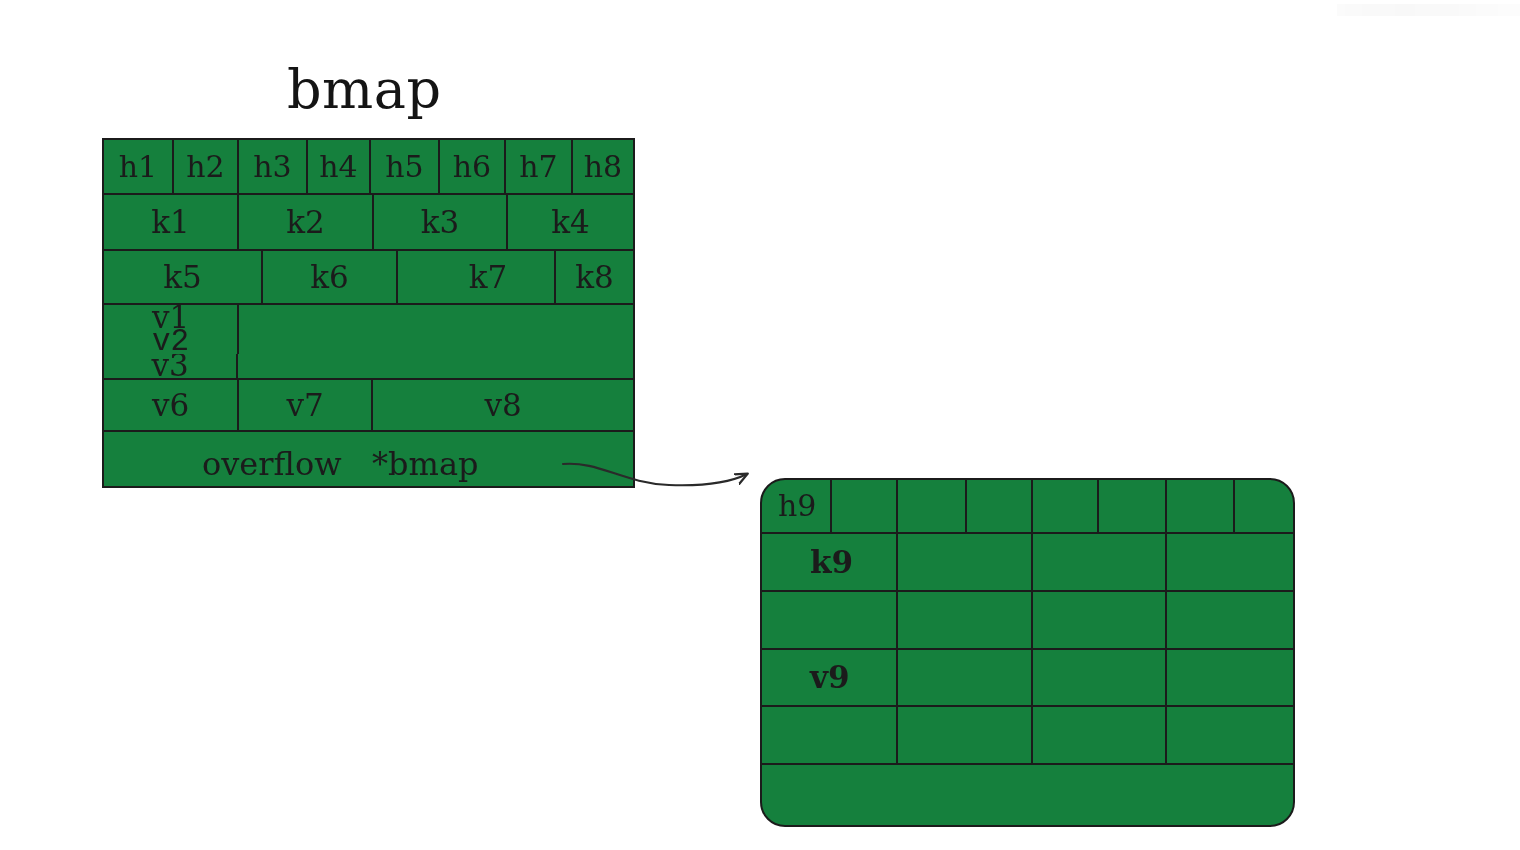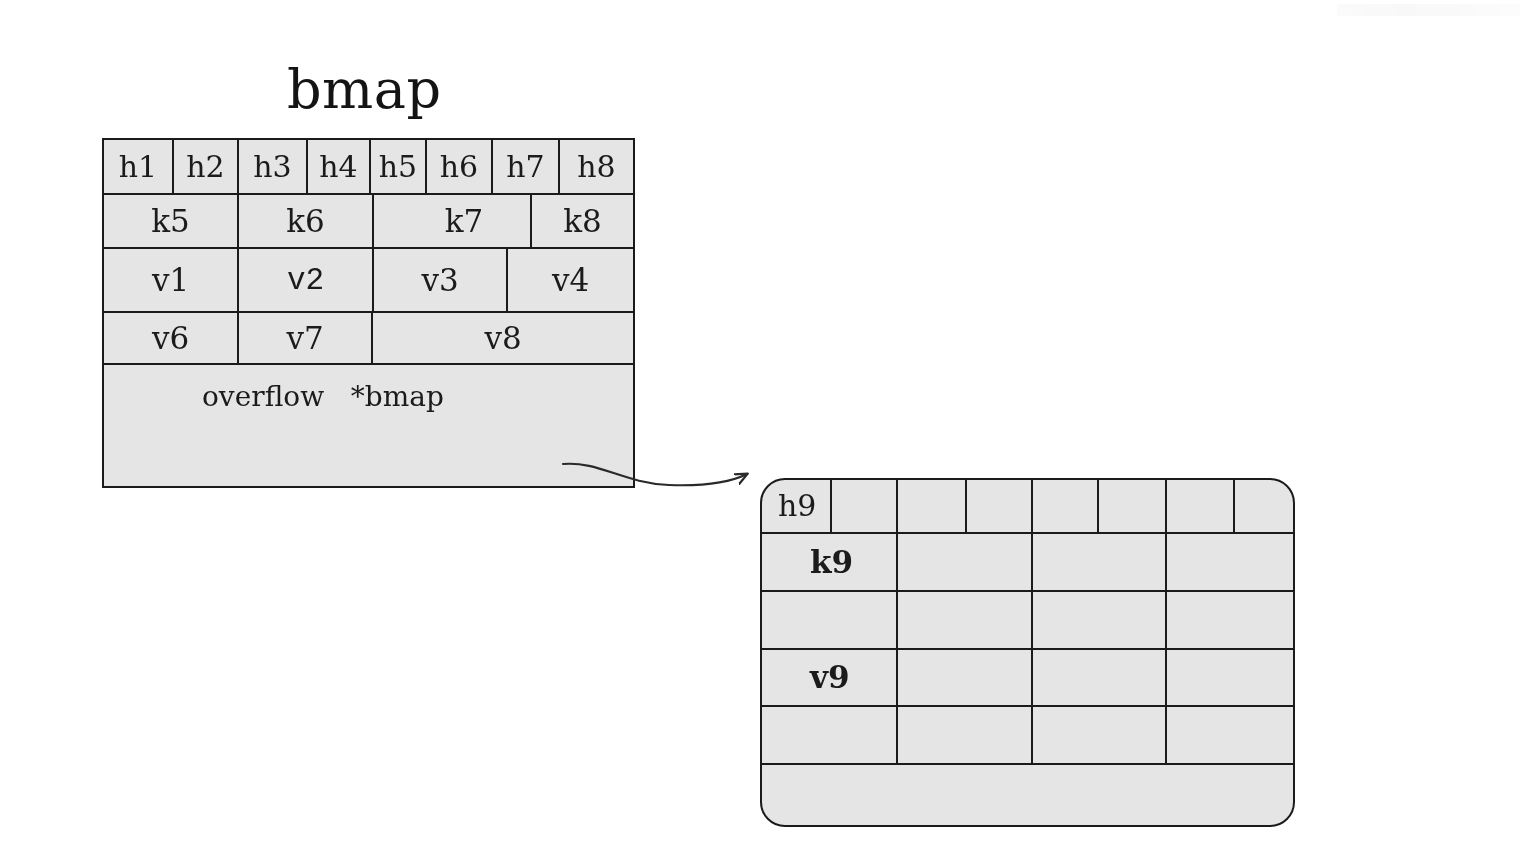--- a/index.html
+++ b/index.html
@@ -38,21 +38,21 @@
     font-weight: 400;
     white-space: nowrap;
     color: #141414;
   }
 
   
   .struct {
     position: absolute;
     box-sizing: border-box;
     border: 2.5px solid #1b1b1b;
-    background: #e5e5e5;
+    background: #15803d;
   }
   .srow {
     box-sizing: border-box;
     display: flex;
     width: 100%;
     border-bottom: 2.2px solid #1b1b1b;
   }
   .srow.last { border-bottom: none; }
   .scell {
     box-sizing: border-box;
@@ -70,21 +70,21 @@
 
   
   .srow.hashrow .scell { font-size: 30px; }
 
   
   .overflow-row {
     justify-content: flex-start;
     align-items: center;
   }
   .overflow-text {
-    font-size: 28px;
+    font-size: 32px;
     line-height: 1;
     white-space: pre;
     color: #1b1b1b;
     padding-left: 98px;
   }
 
   
   .scell.lead-left {
     justify-content: flex-start;
     padding-left: 16px;
@@ -130,35 +130,41 @@
 
   <div class="title">bmap</div>
 
   <div class="struct" id="bmap1" style="left:91px; top:138px; width:533px; height:350px;">
 
     <div class="srow hashrow" style="height:55px;">
       <div class="scell" style="width:70px;">h1</div>
       <div class="scell" style="width:65px;">h2</div>
       <div class="scell" style="width:69px;">h3</div>
       <div class="scell" style="width:63px;">h4</div>
-      <div class="scell" style="width:56px;">h5</div>
+      <div class="scell" style="width:69px;">h5</div>
       <div class="scell" style="width:66px;">h6</div>
       <div class="scell" style="width:67px;">h7</div>
       <div class="scell lastcol" style="flex:1;">h8</div>
     </div>
 
+    <div class="srow" style="height:56px;">
+      <div class="scell" style="width:135px;">k1</div>
+      <div class="scell" style="width:135px;">k2</div>
+      <div class="scell" style="width:134px;">k3</div>
+      <div class="scell lastcol" style="flex:1;">k4</div>
+    </div>
 
     <div class="srow" style="height:54px;">
-      <div class="scell" style="width:135px;">k5</div>
+      <div class="scell" style="width:159px;">k5</div>
       <div class="scell" style="width:135px;">k6</div>
       <div class="scell" style="width:134px;margin-left:24px;">k7</div>
       <div class="scell lastcol" style="flex:1;">k8</div>
     </div>
 
-    <div class="srow" style="height:64px;">
+    <div class="srow" style="height:75px;flex-direction:column;">
       <div class="scell" style="width:135px;">v1</div>
       <div class="scell" style="width:135px;font-family:Liberation Mono, monospace;">v2</div>
       <div class="scell" style="width:134px;">v3</div>
       <div class="scell lastcol" style="flex:1;">v4</div>
     </div>
 
     <div class="srow" style="height:52px;">
       <div class="scell" style="width:135px;">v6</div>
       <div class="scell" style="width:134px;">v7</div>
       <div class="scell lastcol" style="flex:1;">v8</div>

